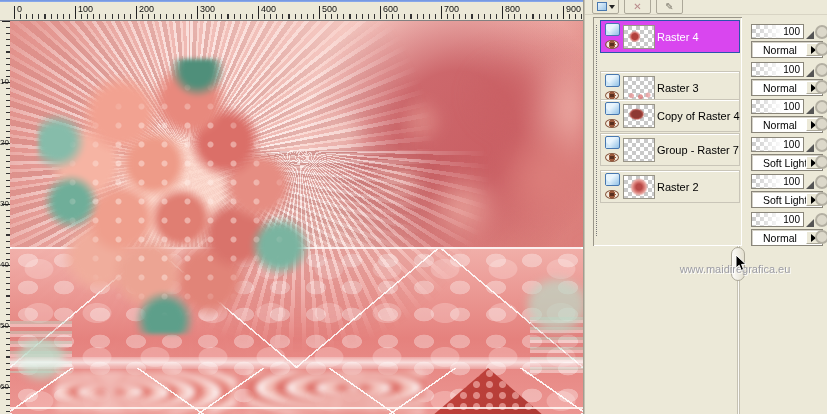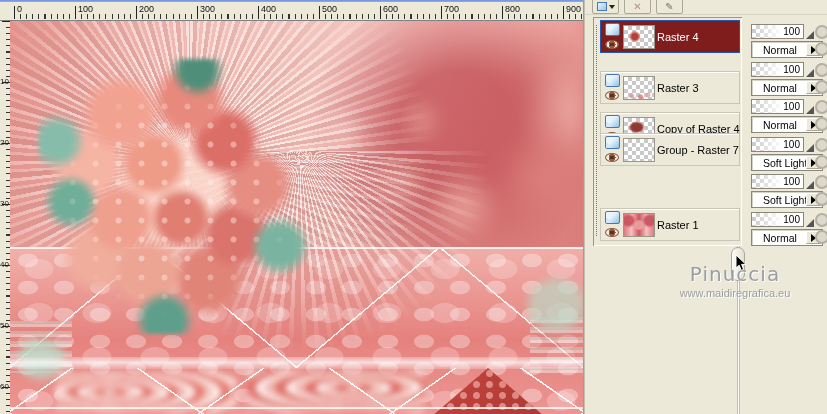--- a/index.html
+++ b/index.html
@@ -162,22 +162,22 @@
     background:linear-gradient(135deg,#e8f4fc,#9cc6e8); border:1px solid #4878b0; }
   .tbtn .dn { position:absolute; right:3px; bottom:4px; width:0; height:0;
     border-top:4px solid #222; border-left:3px solid transparent; border-right:3px solid transparent; }
 
   #layerlist { position:absolute; left:8px; top:17px; width:149px; height:229px; background:#ece9d8;
     box-shadow:inset 1px 1px 0 #9a9689, inset -1px -1px 0 #fff; }
   #treedots { position:absolute; left:3px; top:8px; bottom:10px; border-left:1px dotted #777; }
 
   .lrow { position:absolute; left:7px; width:140px; height:33px; background:#ece9d8;
     border:1px solid #c9c5b8; box-shadow:inset 0 1px 0 #fff; }
-  .lrow.r1{top:3px}.lrow.r2{top:54px}.lrow.r3{top:95px}.lrow.r4{top:116px}.lrow.r5{top:153px}.lrow.r6{top:191px}
-  .lrow.selected { background:#7f1d1d; border-color:#2a55ad; box-shadow:none;padding-left:32px; }
+  .lrow.r1{top:3px}.lrow.r2{top:54px}.lrow.r3{top:82px}.lrow.r4{top:116px}.lrow.r5{top:153px}.lrow.r6{top:191px}
+  .lrow.selected { background:#d946ef; border-color:#2a55ad; box-shadow:none;padding-left:32px; }
   .lrow.selected .lname { color:#fff; }
   .lname { position:absolute; left:56px; top:10px; font-size:11px; color:#000; white-space:nowrap; }
 
   .page-icon { position:absolute; left:4px; top:2px; width:15px; height:13px;
     background:linear-gradient(135deg,#e9f5fd 0 40%,#8fc0e6); border:1px solid #4878b0; border-radius:2px; }
   .page-icon::after { content:""; position:absolute; left:0; bottom:0; width:0; height:0;
     border-bottom:6px solid #cfe7f7; border-right:6px solid transparent; }
   .eye-icon { position:absolute; left:4px; top:19px; width:14px; height:9px;
     background:radial-gradient(circle at 50% 50%, #5a3020 0 2px, #9c5a3c 2px 3.5px, #f4ece0 3.5px 5px, rgba(244,236,224,0) 6px);
     border:1px solid #8a5a42; border-radius:50%; }
@@ -340,27 +340,27 @@
         <span class="lname">Copy of Raster 4</span>
       </div>
       <div class="lrow r4">
         <div class="page-icon"></div>
         <div class="eye-icon"></div>
         <div class="thumb t4">
             <div class="ov"></div>
           </div>
         <span class="lname">Group - Raster 7</span>
       </div>
-      <div class="lrow r6">
+      <div class="lrow r5">
         <div class="page-icon"></div>
         <div class="eye-icon"></div>
-        <div class="thumb t6">
+        <div class="thumb t5">
             <div class="ov"></div>
           </div>
-        <span class="lname">Raster 1</span>
+        <span class="lname">Raster 2</span>
       </div>
     </div>
 
     <div class="rrow r1">
       <div class="obar">
         <span class="oval">100</span>
       </div>
       <div class="ramp"></div>
       <div class="ring ra"></div>
       <div class="dd">
@@ -439,21 +439,20 @@
             <div class="tri"></div>
           </div>
       </div>
       <div class="ring rb"></div>
     </div>
 
     <div id="splitter"></div>
     <div id="split-grip"></div>
 
     <div id="watermark">
-      <div id="wm-name">Pinuccia</div>
       <div id="wm-url">www.maidiregrafica.eu</div>
     </div>
   </div>
 
   <div id="cursor">
     <svg width="12" height="18" viewBox="0 0 12 18">
       <polygon points="1,1 1,14 4.2,11.2 6.2,16.4 8.6,15.4 6.6,10.4 11,10.4" fill="#000" stroke="#fff" stroke-width="1"></polygon>
     </svg>
   </div>
 

